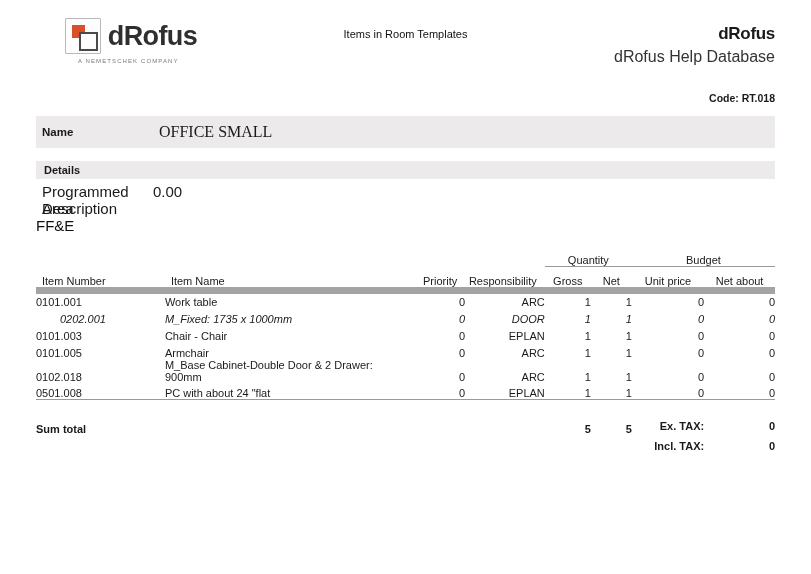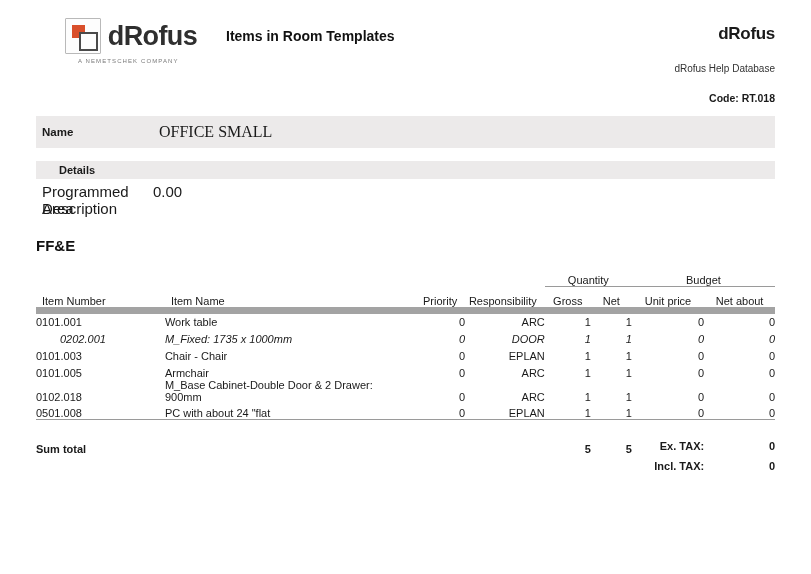--- a/index.html
+++ b/index.html
@@ -79,40 +79,41 @@
   .logo-sub {
     font-size: 6px;
     letter-spacing: 1.1px;
     color: #7a7a7a;
     margin-top: 4px;
     margin-left: 42px;
     align-self: flex-start;
   }
   .doc-title {
     flex: 1;
-    font-size: 14px;
-    font-weight: bold;
+    text-align: center;
+    font-size: 11px;
+    font-weight: normal;
     color: #111;
     padding-top: 10px;
   }
   .header-right {
     width: 190px;
     text-align: right;
     padding-top: 6px;
   }
   .header-right .brand {
     font-size: 17px;
     font-weight: bold;
     color: #1a1a1a;
     letter-spacing: -0.3px;
   }
   .header-right .sub {
-    font-size: 10px;
+    font-size: 16px;
     color: #333;
-    margin-top: 19px;
+    margin-top: 4px;
   }
 
   .code-line {
     text-align: right;
     font-size: 10.5px;
     font-weight: bold;
     color: #1a1a1a;
     margin-top: 18px;
   }
 
@@ -137,21 +138,21 @@
     font-family: Liberation Serif, serif;
   }
 
   
   .details-head {
     margin-top: 13px;
     background: #eceaea;
     height: 18px;
     display: flex;
     align-items: center;
-    padding-left: 23px;
+    padding-left: 8px;
     font-weight: bold;
     font-size: 11px;
   }
   .details-rows {
     margin-top: 4px;
   }
   .detail-row {
     display: flex;
     height: 17px;
     align-items: flex-start;
@@ -159,23 +160,23 @@
   }
   .detail-row .k {
     width: 117px;
     padding-left: 6px;
     box-sizing: border-box;
   }
   .detail-row .v { }
 
   
   .section-title {
-    margin-top: 20px;
+    margin-top: 0;
     font-size: 15px;
-    font-weight: bold;
+    font-weight: normal;
     color: #111;
   }
 
   table.ffe {
     margin-top: 14px;
     width: 100%;
     border-collapse: collapse;
     font-size: 11px;
   }
   table.ffe td, table.ffe th {

